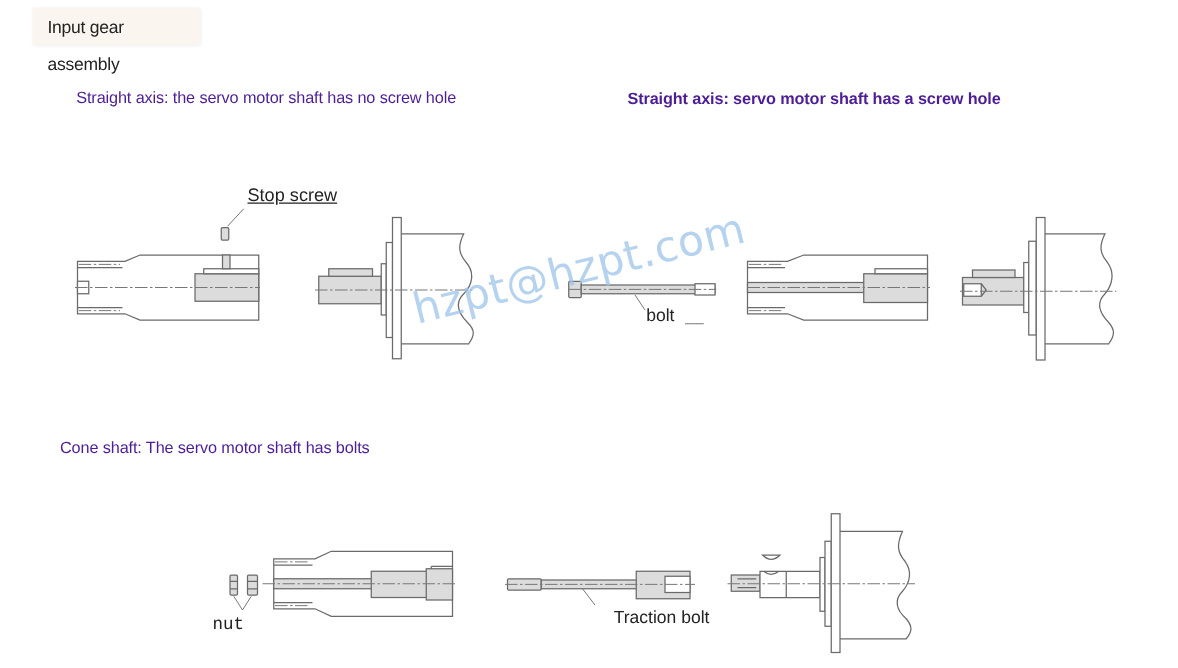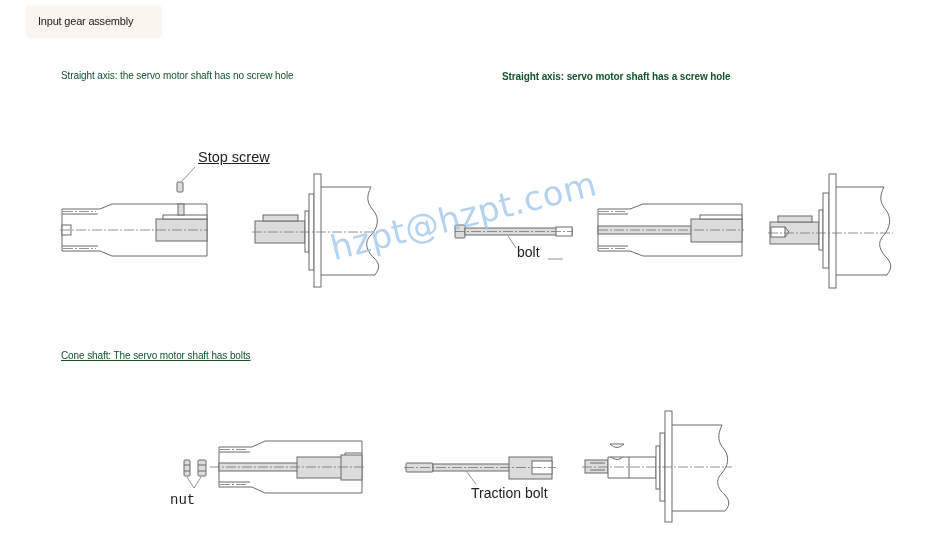--- a/index.html
+++ b/index.html
@@ -1,36 +1,36 @@
 <!DOCTYPE html>
 <html><head>
 <meta charset="utf-8">
 <style>
   html, body { margin:0; padding:0; background:#ffffff; }
   body { width:942px; height:534px; position:relative; overflow:hidden;
          font-family:"Liberation Sans", "DejaVu Sans", sans-serif; color:#222; }
   .tag { position:absolute; left:26px; top:6px; width:134px; height:30px;
          background:#faf6ef; box-shadow:1px 1px 3px rgba(0,0,0,0.08);
-         font-size:11px; line-height:30px; padding-left:12px; box-sizing:border-box; color:#222; letter-spacing:-0.2px; }
-  .heading { position:absolute; font-size:10px; color:#14532d; white-space:nowrap; letter-spacing:-0.1px; }
+         font-size:14px; line-height:30px; padding-left:12px; box-sizing:border-box; color:#222; letter-spacing:-0.2px; }
+  .heading { position:absolute; font-size:13px; color:#4c1d95; white-space:nowrap; letter-spacing:-0.1px; }
   .label { position:absolute; font-size:14px; color:#222; white-space:nowrap; }
   .label.big { font-size:14.5px; }
   .watermark { position:absolute; left:336px; top:228px; font-size:34px; color:#9dc3ea;
                opacity:0.75; transform:rotate(-14deg); transform-origin:left bottom; white-space:nowrap;
                font-family:"DejaVu Sans", sans-serif; letter-spacing:0.5px; }
   svg.drawing { position:absolute; left:0; top:0; }
 </style>
 </head>
 <body>
 
 <div class="tag">Input gear assembly</div>
 
 <div class="heading" style="left:61px; top:70px;">Straight axis: the servo motor shaft has no screw hole</div>
 <div class="heading" style="left:502px; top:71px;font-weight:bold;">Straight axis: servo motor shaft has a screw hole</div>
-<div class="heading" style="left:61px; top:350px;text-decoration:underline;">Cone shaft: The servo motor shaft has bolts</div>
+<div class="heading" style="left:48px; top:350px;">Cone shaft: The servo motor shaft has bolts</div>
 
 <svg class="drawing" width="942" height="534" viewBox="0 0 942 534">
   <defs>
     <style>
       .o { fill:none; stroke:#6a6a6a; stroke-width:1; }
       .f { fill:#dcdcdc; stroke:#6a6a6a; stroke-width:1; }
       .w { fill:#fff; stroke:#6a6a6a; stroke-width:1; }
       .c { stroke:#777; stroke-width:0.8; stroke-dasharray:10 2 2 2; fill:none; }
       .ld { stroke:#777; stroke-width:0.8; fill:none; }
     </style>
@@ -135,15 +135,15 @@
     <rect class="w" x="660" y="433" width="5" height="68"></rect>
     <rect class="w" x="665" y="411" width="7" height="111"></rect>
     <path class="o" d="M672,425 L722,425 C717,436 718,442 724,449 C730,457 728,466 722,473 C715,480 717,488 725,495 C730,501 730,505 725,511 L672,511"></path>
     <line class="c" x1="582" y1="467" x2="732" y2="467"></line>
   </g>
 </svg>
 
 <div class="label big" style="left:198px; top:149px;text-decoration:underline;">Stop screw</div>
 <div class="label" style="left:517px; top:244px;">bolt</div>
 <div class="label" style="left:170px; top:492px;font-family:Liberation Mono, monospace;">nut</div>
-<div class="label" style="left:471px; top:485px;">Traction bolt</div>
+<div class="label" style="left:491px; top:485px;">Traction bolt</div>
 
 <div class="watermark">hzpt@hzpt.com</div>
 
 </body></html>

